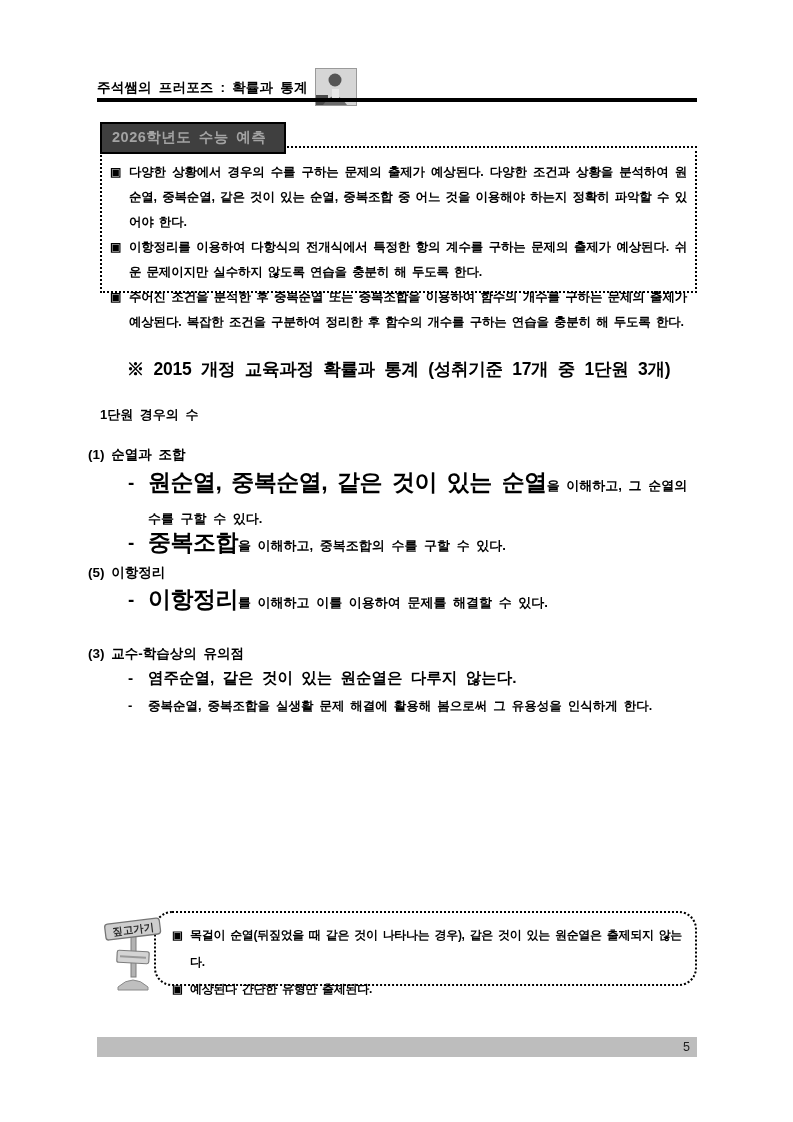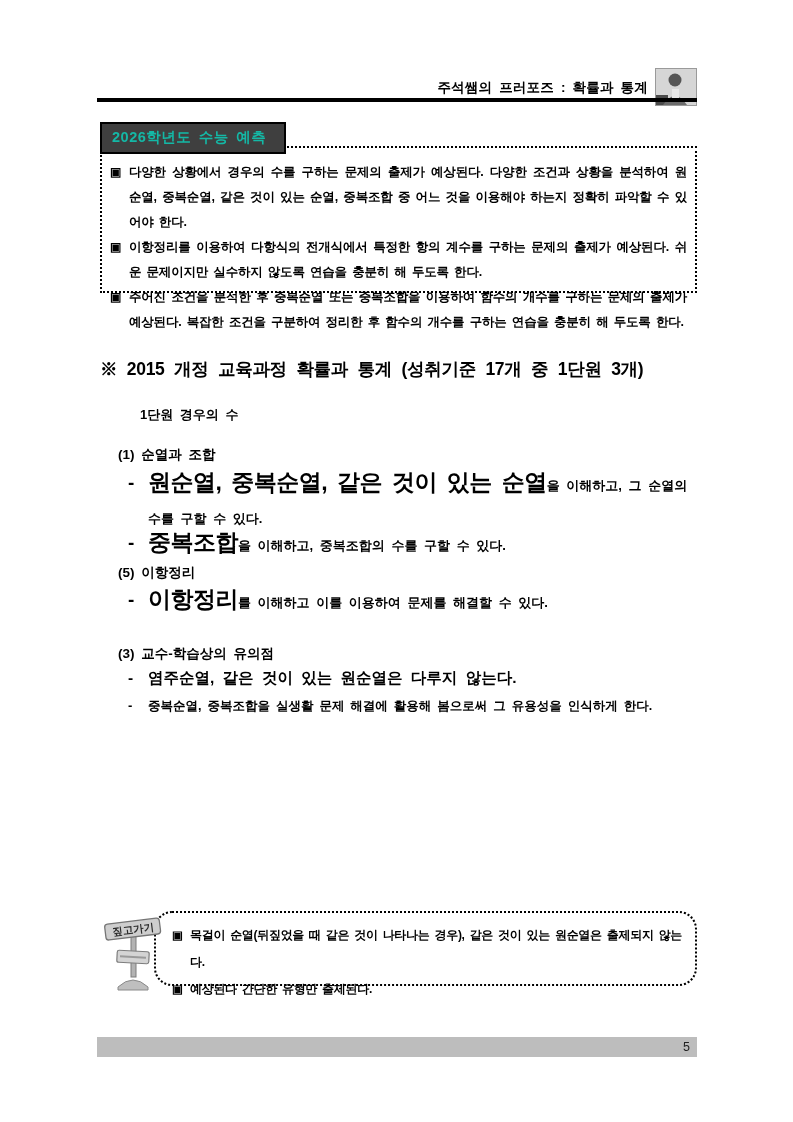--- a/index.html
+++ b/index.html
@@ -10,67 +10,67 @@
     margin: 0 auto;
     background: #ffffff;
     font-family: "Liberation Sans", sans-serif;
     color: #000;
     overflow: hidden;
   }
 
   
   .header {
     position: absolute; top: 68px; left: 97px; width: 600px;
-    display: flex; justify-content: flex-end; align-items: flex-end; gap: 7px;
+    display: flex; align-items: flex-end; gap: 7px;
   }
   .header-title {
     font-size: 13.5px; font-weight: 700; letter-spacing: 0.2px;
     word-spacing: 3px; padding-bottom: 9px;
   }
   .teacher-photo {
     width: 42px; height: 38px; flex: 0 0 auto;
     border: 1px solid #9a9a9a; background: #d9d9d9; overflow: hidden;
   }
   .header-rule {
     position: absolute; top: 98px; left: 97px; width: 600px; height: 4px;
     background: #000;
   }
 
   
   .pred-label {
     position: absolute; top: 122px; left: 100px; z-index: 2;
-    background: #3f3f3f; border: 2px solid #000; color: #14b8a6;
+    background: #3f3f3f; border: 2px solid #000; color: #a3a3a3;
     font-size: 14.5px; font-weight: 700; letter-spacing: 0.5px; word-spacing: 3px;
     padding: 4px 18px 5px 10px;
   }
   .pred-box {
     position: absolute; top: 146px; left: 100px; width: 597px; height: 147px;
     border: 2px dotted #000;
     padding: 12px 8px 0 8px;
     background: #fff;
   }
   .pbullet {
     display: grid; grid-template-columns: 19px 1fr;
     font-size: 12.5px; font-weight: 700; line-height: 25px;
   }
   .pbullet .marker { font-size: 12px; line-height: 25px; }
   .pbullet .ptext { text-align: justify; letter-spacing: -0.2px; word-spacing: 2px; }
 
   
   .main-heading {
     position: absolute; top: 357px; left: 100px; width: 597px;
-    text-align: left; font-size: 17.5px; font-weight: 700;
+    text-align: center; font-size: 17.5px; font-weight: 700;
     letter-spacing: -0.3px; word-spacing: 5px;
   }
   .unit-title {
     position: absolute; top: 406px; left: 100px;
-    font-size: 13px; font-weight: 700; word-spacing: 3px; margin-left: 40px;
+    font-size: 13px; font-weight: 700; word-spacing: 3px;
   }
   .sec-label {
-    position: absolute; left: 118px;
+    position: absolute; left: 88px;
     font-size: 13.5px; font-weight: 700; word-spacing: 3px;
   }
   .item {
     position: absolute; left: 100px; width: 597px;
     padding-left: 28px; font-weight: 700;
   }
   .item-inner { display: grid; grid-template-columns: 20px 1fr; }
   .item-big { font-size: 13px; line-height: 33px; }
   .item-big .dash { font-size: 19px; line-height: 33px; }
   .item-big .big { font-size: 23px; letter-spacing: -0.5px; word-spacing: 4px; }

